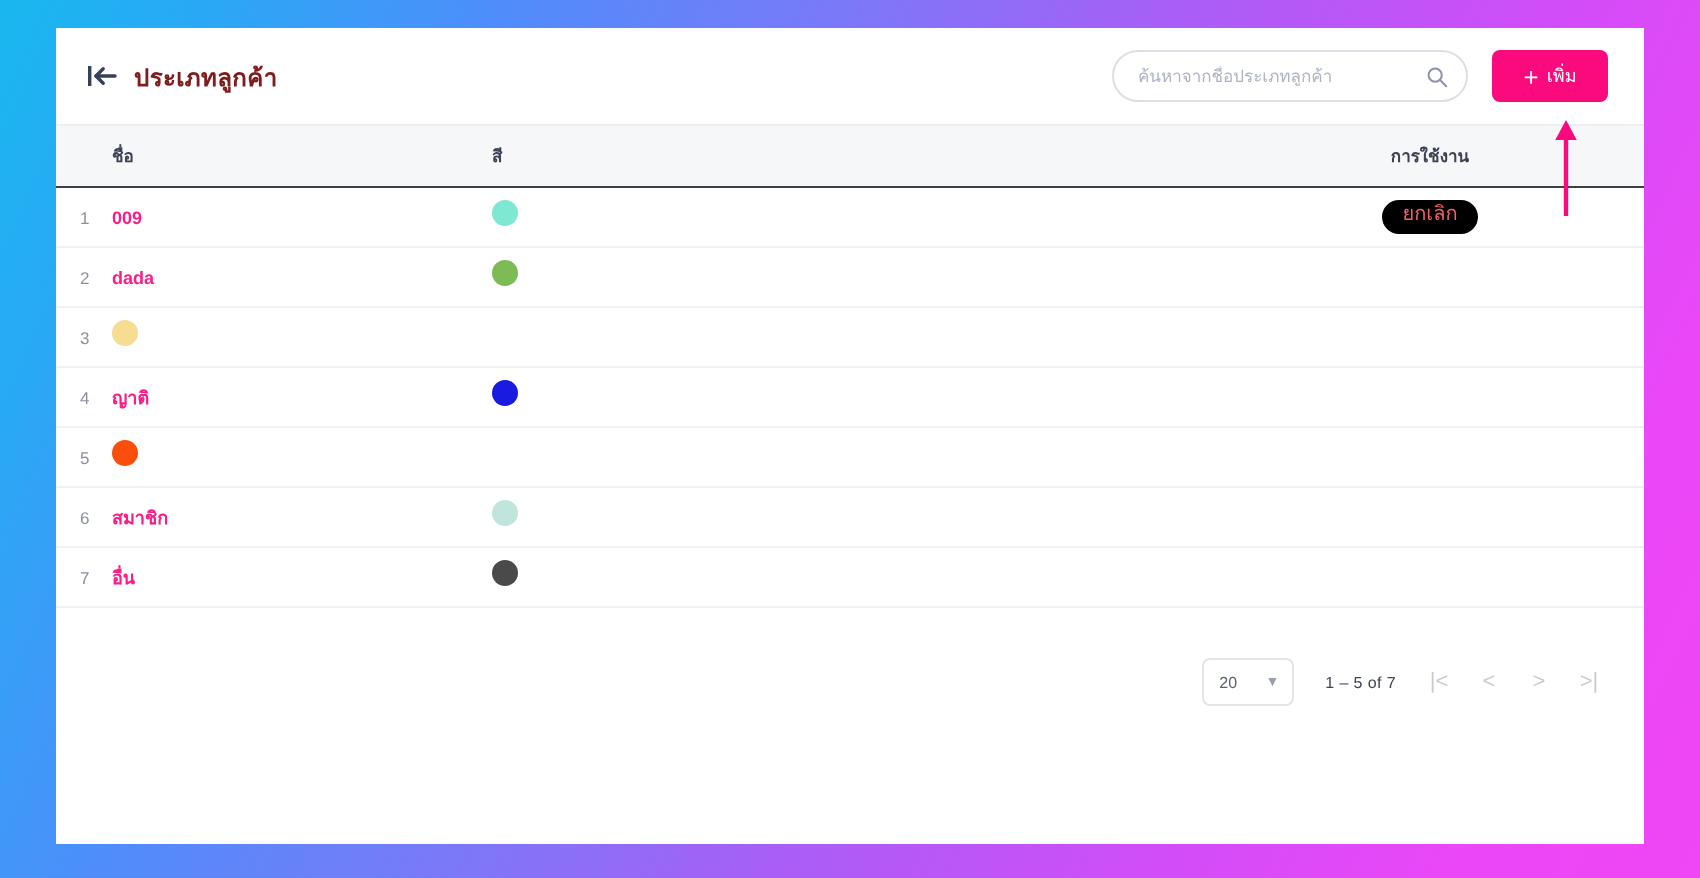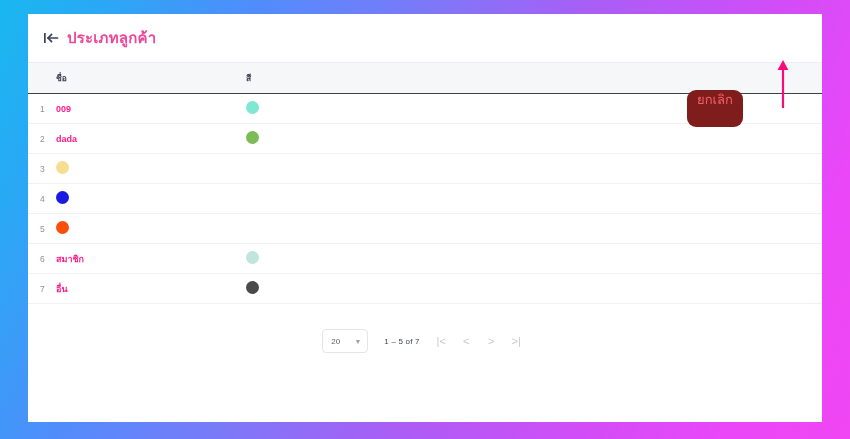--- a/index.html
+++ b/index.html
@@ -46,23 +46,23 @@
 
   .back-icon {
     display: inline-flex;
     align-items: center;
     color: #37415a;
     margin-right: 8px;
     cursor: pointer;
   }
 
   #page-title {
-    font-size: 15px;
+    font-size: 12px;
     font-weight: bold;
-    color: #ec4899;
+    color: #7f1d1d;
     letter-spacing: .2px;
     font-family: Liberation Mono, monospace;
   }
 
   .toolbar-right {
     margin-left: auto;
     display: flex;
     align-items: center;
     gap: 12px;
   }
@@ -155,36 +155,36 @@
 
   .dot {
     width: 13px;
     height: 13px;
     border-radius: 50%;
     display: inline-block;
   }
 
   .badge {
     display: inline-block;
-    background: #7f1d1d;
+    background: #000000;
     color: #f4606a;
-    font-size: 13px;
+    font-size: 10px;
     border-radius: 9px;
-    padding: 3px 10px 21px;
+    padding: 3px 10px 4px;
     line-height: 1;
   }
 
   
   #paginator {
     margin-top: 22px;
     height: 30px;
     display: flex;
     align-items: center;
-    justify-content: center;
-    padding-right: 6px;
+    justify-content: flex-end;
+    padding-right: 22px;
     gap: 16px;
   }
   #page-size-select {
     width: 46px;
     height: 24px;
     border: 1px solid #e3e5ea;
     border-radius: 4px;
     display: flex;
     align-items: center;
     justify-content: space-between;
@@ -220,26 +220,45 @@
     <span class="back-icon">
       <svg width="15" height="12" viewBox="0 0 15 12" fill="none" aria-hidden="true">
         <rect x="0" y="1" width="1.7" height="10" fill="#37415a"></rect>
         <path d="M13.5 6 H4" stroke="#37415a" stroke-width="1.7" stroke-linecap="round"></path>
         <path d="M7.6 2.4 L4 6 L7.6 9.6" stroke="#37415a" stroke-width="1.7" stroke-linecap="round" stroke-linejoin="round" fill="none"></path>
       </svg>
     </span>
 
     <span id="page-title">ประเภทลูกค้า</span>
 
+    <div class="toolbar-right">
+
+      <div id="search-box">
+        <input id="search-input" type="text" placeholder="ค้นหาจากชื่อประเภทลูกค้า" style="">
+        <span class="search-icon">
+          <svg width="11" height="11" viewBox="0 0 12 12" fill="none" aria-hidden="true">
+            <circle cx="5" cy="5" r="3.6" stroke="#8d93a6" stroke-width="1.1"></circle>
+            <path d="M7.8 7.8 L11 11" stroke="#8d93a6" stroke-width="1.1" stroke-linecap="round"></path>
+          </svg>
+        </span>
+      </div>
+
+      <button id="add-button">
+        <span class="plus-icon">+</span>
+        <span>เพิ่ม</span>
+      </button>
+
+    </div>
   </div>
 
   <div id="table-head">
     <div class="head-index"></div>
     <div class="th head-name">ชื่อ</div>
     <div class="th head-color">สี</div>
+    <div class="th head-status">การใช้งาน</div>
   </div>
 
   <div id="table-body">
       <div class="row">
         <div class="c-index">1</div>
         <div class="c-name">009</div>
         <div class="c-color"><span class="dot" style="background: rgb(127, 232, 210);"></span></div>
         <div class="c-status">
           <span class="badge">ยกเลิก</span>
         </div>
@@ -250,20 +269,21 @@
         <div class="c-color"><span class="dot" style="background: rgb(125, 187, 86);"></span></div>
         <div class="c-status"></div>
       </div>
       <div class="row">
         <div class="c-index">3</div>
         <div class="c-color"><span class="dot" style="background: rgb(247, 221, 146);"></span></div>
         <div class="c-status"></div>
       </div>
       <div class="row">
         <div class="c-index">4</div>
+        <div class="c-name">ญาติ</div>
         <div class="c-color"><span class="dot" style="background: rgb(26, 26, 224);"></span></div>
         <div class="c-status"></div>
       </div>
       <div class="row">
         <div class="c-index">5</div>
         <div class="c-color"><span class="dot" style="background: rgb(249, 78, 12);"></span></div>
         <div class="c-status"></div>
       </div>
       <div class="row">
         <div class="c-index">6</div>

